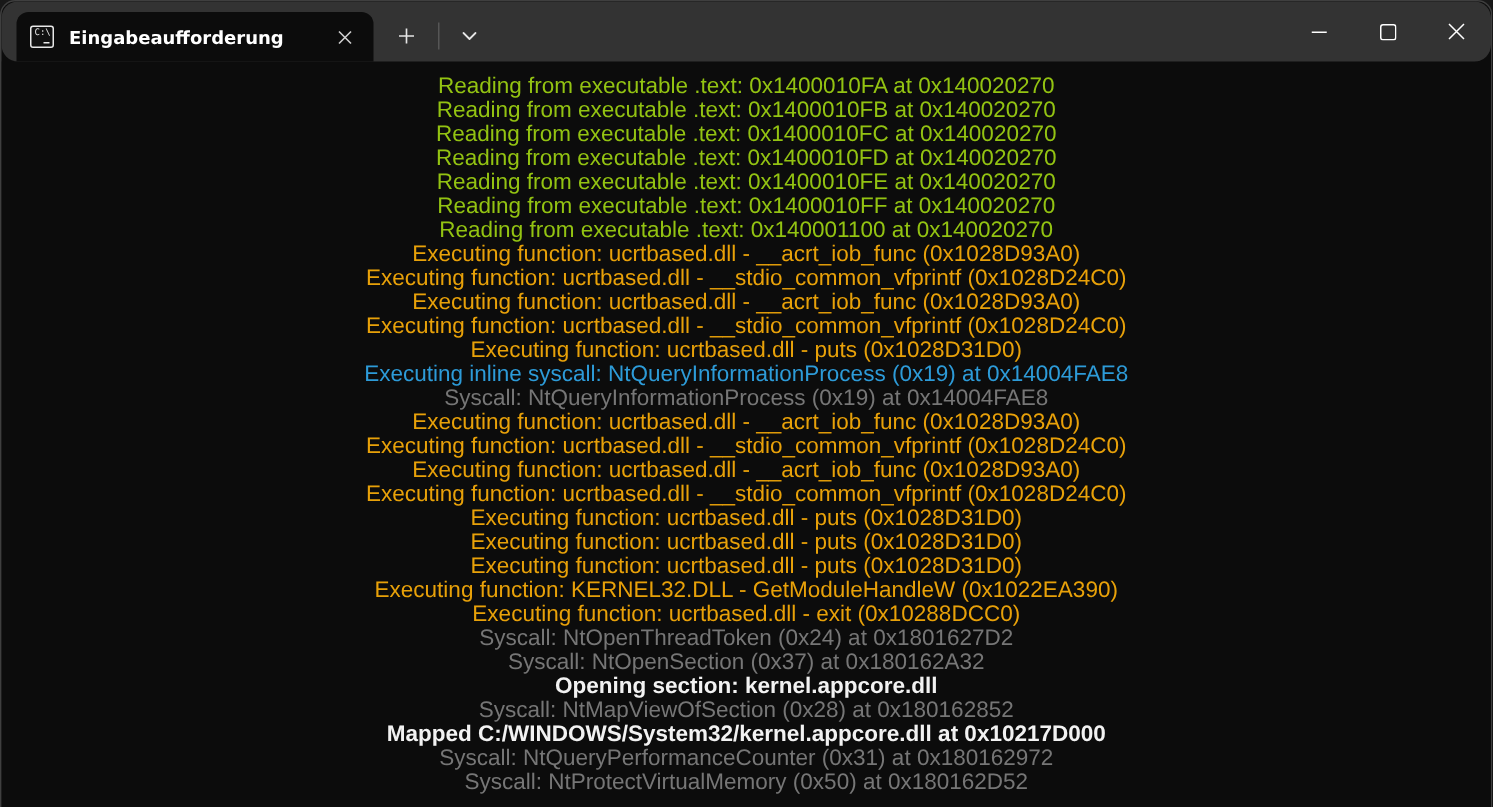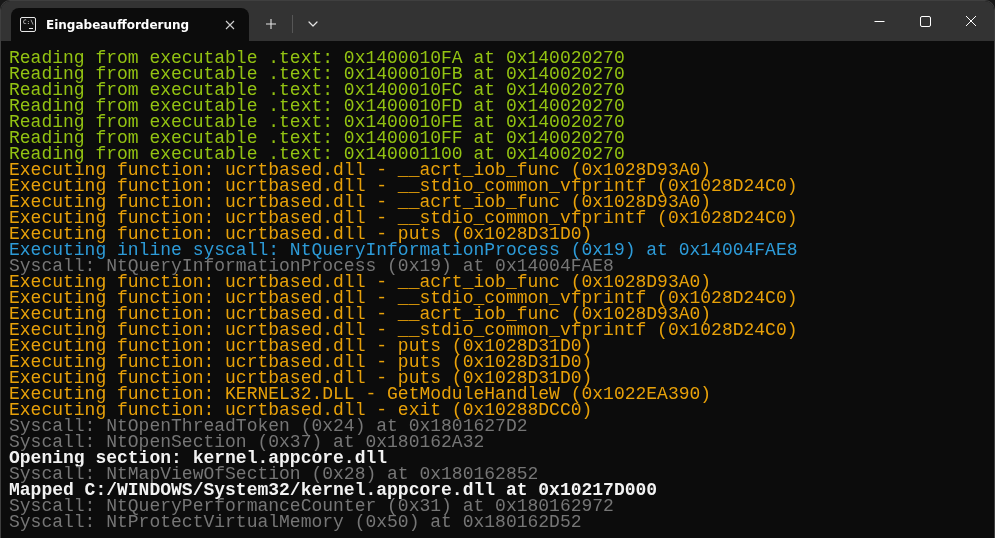--- a/index.html
+++ b/index.html
@@ -15,20 +15,21 @@
     border-bottom: none;
     display: flex; flex-direction: column;
   }
 
   
   .titlebar {
     height: 40px; flex: 0 0 40px;
     background: #333333;
     display: flex; align-items: flex-end;
     position: relative;
+    border-radius: 11px;
   }
   .tab {
     margin-left: 10px;
     width: 238px; height: 33px;
     background: #0C0C0C;
     border-radius: 8px 8px 0 0;
     display: flex; align-items: center;
     padding: 0 8px 0 9px;
     cursor: default;
   }
@@ -81,26 +82,27 @@
     display: flex; align-items: center; justify-content: center;
     color: #ffffff; cursor: pointer;
   }
   .win-btn svg { display: block; }
 
   
   .terminal {
     flex: 1 1 auto;
     background: #0C0C0C;
     padding: 9px 8px 0 8px;
-    font-family: Liberation Mono, monospace;
-    font-size: 18px;
+    font-family: Liberation Sans, sans-serif;
+    font-size: 15px;
     line-height: 16px;
     white-space: pre;
     overflow: hidden;
     cursor: text;
+    text-align: center;
   }
   .line { height: 16px; letter-spacing: 0; }
 </style>
 </head>
 <body>
 
 <div class="window">
 
   <div class="titlebar">
 

